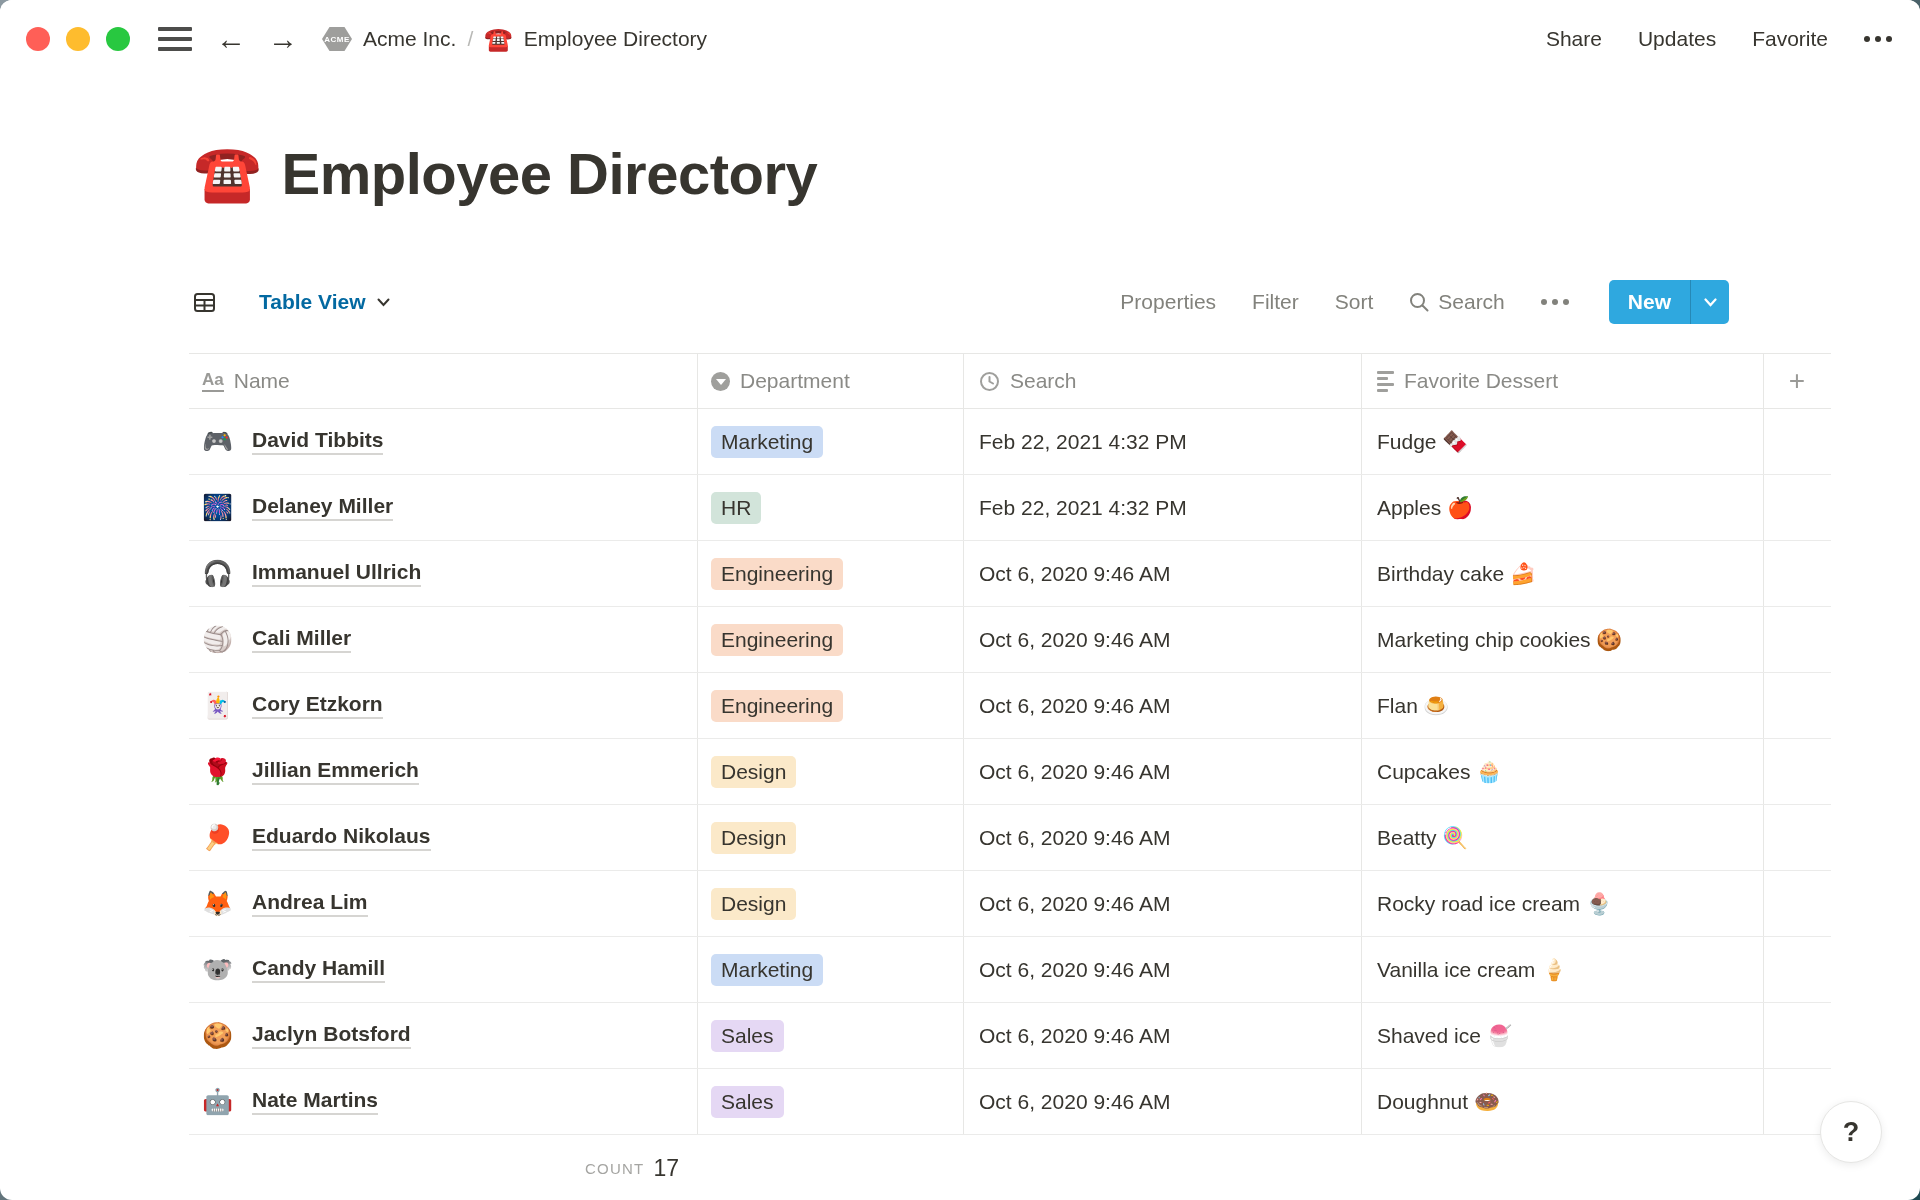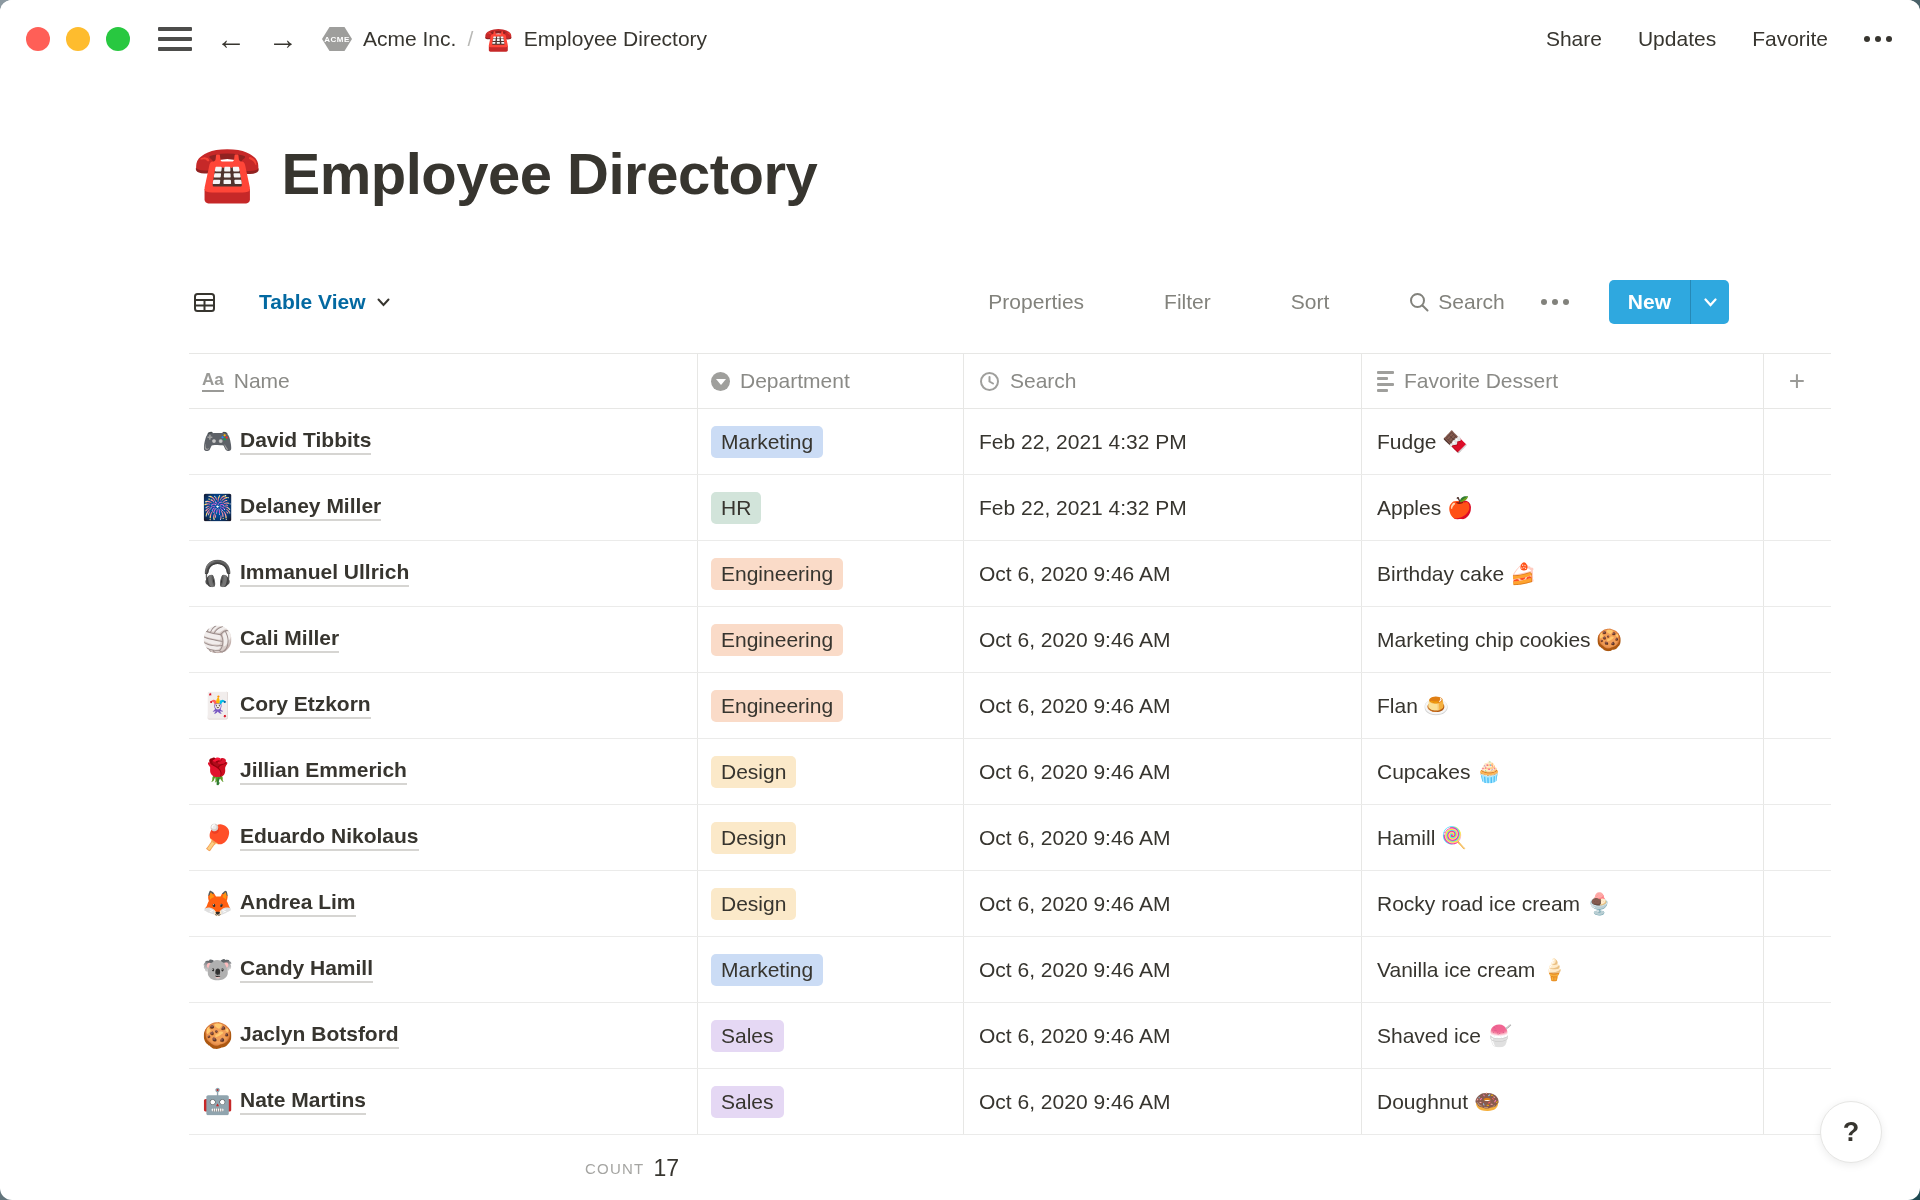--- a/index.html
+++ b/index.html
@@ -35,21 +35,21 @@
   
   #page-title { position:absolute; left:193px; top:140px; display:flex; align-items:center; gap:20px; }
   #page-title .emoji { font-size:55px; line-height:1; }
   #page-title .text { font-size:58px; font-weight:700; letter-spacing:-.5px; color:#37352f; }
 
   
   #toolbar { position:absolute; left:193px; top:279px; width:1536px; height:46px; display:flex; align-items:center; }
   .view-switcher { display:flex; align-items:center; gap:11px; cursor:pointer; }
   .view-switcher .label { font-size:21px; font-weight:700; color:#0369a1;margin-left:32px; }
   .tool-right { margin-left:auto; display:flex; align-items:center; gap:36px; }
-  .tool-item { font-size:21px; color:#82827c; cursor:pointer;margin-left:44px; }
+  .tool-item { font-size:21px; color:#82827c; cursor:pointer; }
   .search-item { display:flex; align-items:center; gap:8px; }
   .new-btn { display:flex; align-items:stretch; height:44px; border-radius:5px; overflow:hidden; color:#fff; cursor:pointer; margin-left:4px; }
   .new-btn .nb-label { display:flex; align-items:center; padding:0 19px; font-size:21px; font-weight:700; }
   .new-btn .nb-divider { width:1px; background:rgba(0,0,0,.18); }
   .new-btn .nb-caret { width:38px; display:flex; align-items:center; justify-content:center; }
 
   
   #table { position:absolute; left:189px; top:353px; width:1642px; }
   .t-header { display:flex; height:56px; border-top:1px solid #e7e7e5; border-bottom:1px solid #e7e7e5; }
   .t-row { display:flex; height:66px; border-bottom:1px solid #ebebea; background:#fff; }
@@ -63,21 +63,21 @@
   .t-header .cell { gap:10px; color:#8a8a86; font-size:21px; }
   .aa-icon { font-size:17px; font-weight:600; color:#9a9a97; border-bottom:2px solid #9a9a97; line-height:1.15; }
   .sel-icon { width:19px; height:19px; border-radius:50%; background:#9f9f9c; display:flex; align-items:center; justify-content:center; }
   .sel-icon i { width:0; height:0; border-left:5px solid transparent; border-right:5px solid transparent; border-top:6px solid #fff; margin-top:2px; }
   .txt-icon { display:flex; flex-direction:column; gap:3px; width:17px; }
   .txt-icon i { height:3px; background:#9f9f9c; border-radius:1px; }
   .txt-icon i:nth-child(2n) { width:11px; } .txt-icon i:nth-child(2n+1) { width:17px; }
   .plus { color:#9a9a97; font-size:28px; font-weight:300; line-height:1; }
 
   .avatar { width:32px; font-size:25px; line-height:1; text-align:center; flex:none; }
-  .pname { margin-left:6px; font-size:21px; font-weight:600; color:#37352f;
+  .pname { margin-left:18px; font-size:21px; font-weight:600; color:#37352f;
     border-bottom:2px solid #d6d5d2; padding-bottom:1px; white-space:nowrap; cursor:pointer; }
   .tag { display:inline-block; padding:4px 10px; border-radius:5px; font-size:21px; color:#37352f; white-space:nowrap; }
   .date, .dessert { font-size:21px; color:#37352f; white-space:nowrap; }
 
   
   #count-row { position:absolute; left:192px; top:1142px; width:509px; height:52px;
     display:flex; align-items:center; justify-content:flex-end; padding-right:22px; gap:9px; }
   #count-row .c-label { font-size:15px; letter-spacing:1.2px; color:#a5a5a2; font-weight:400; }
   #count-row .c-value { font-size:23px; color:#37352f; }
 
@@ -313,21 +313,21 @@
         <span class="avatar">🏓</span>
         <span class="pname">Eduardo Nikolaus</span>
       </div>
       <div class="cell c-dept">
         <span class="tag" style="background: rgb(251, 233, 201);">Design</span>
       </div>
       <div class="cell c-join">
         <span class="date">Oct 6, 2020 9:46 AM</span>
       </div>
       <div class="cell c-dess">
-        <span class="dessert">Hamill 🍭</span>
+        <span class="dessert">Beatty 🍭</span>
       </div>
       <div class="cell c-add"></div>
     </div>
 
     <div class="t-row">
       <div class="cell c-name">
         <span class="avatar">🦊</span>
         <span class="pname">Andrea Lim</span>
       </div>
       <div class="cell c-dept">

